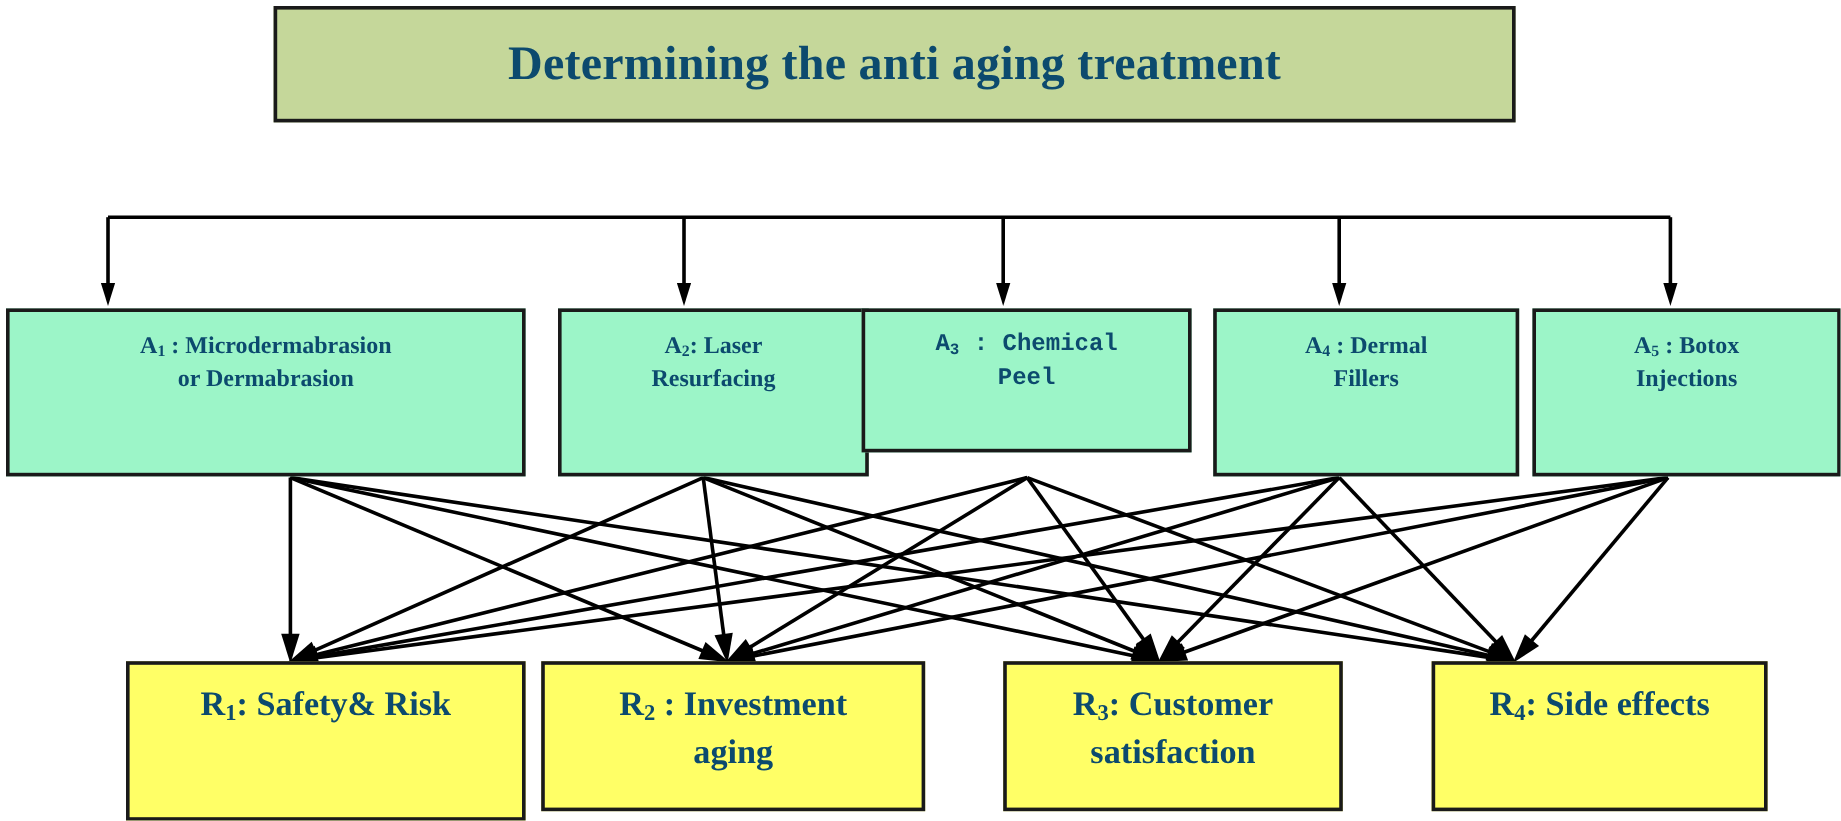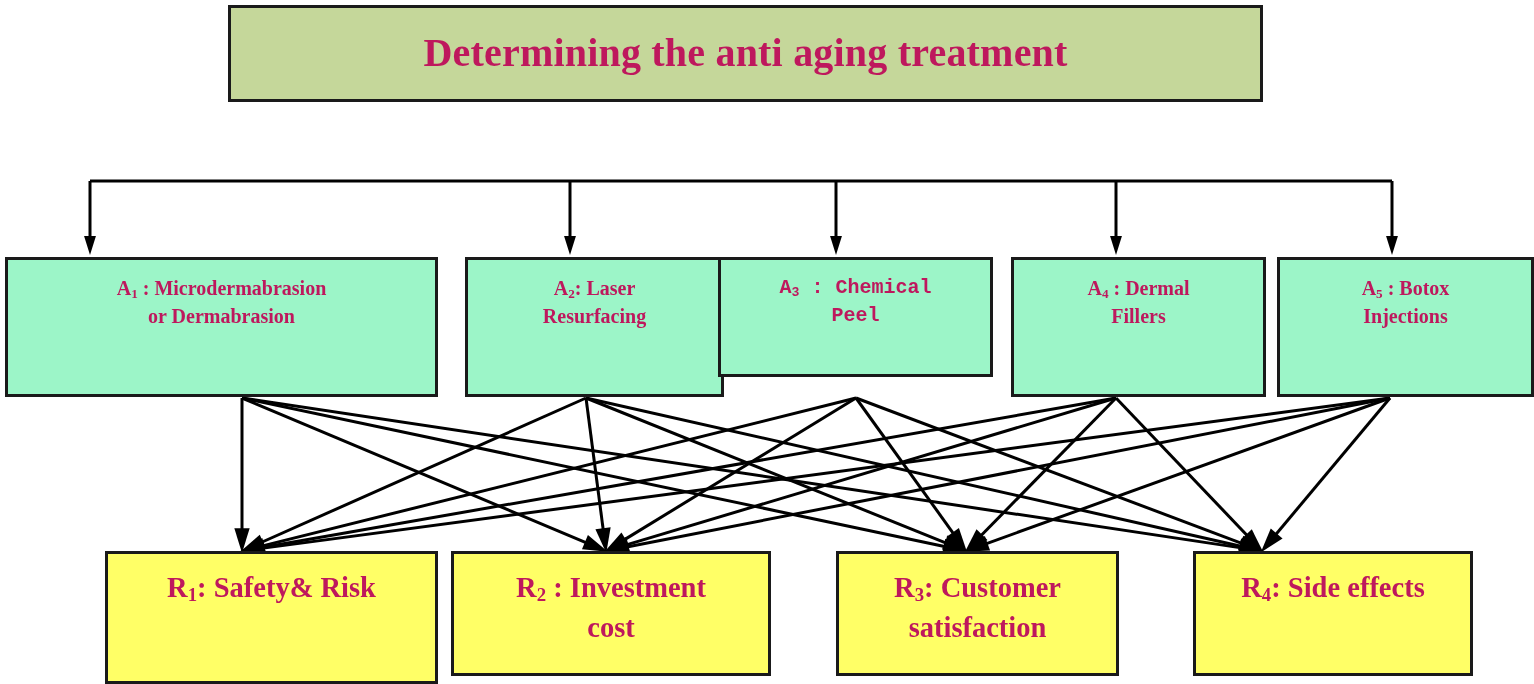--- a/index.html
+++ b/index.html
@@ -25,21 +25,21 @@
   }
   .node {
     position: absolute;
     box-sizing: border-box;
     border: 3px solid #1a1a1a;
     display: flex;
     align-items: center;
     justify-content: center;
     text-align: center;
     font-weight: bold;
-    color: #be185d;
+    color: #0c4a6e;
     line-height: 1.42;
     padding: 4px 8px;
     z-index: 3;
   }
   .goal-node {
     font-size: 40px;
     letter-spacing: 0.2px;
   }
   .alt-node {
     font-size: 20px;
@@ -139,21 +139,21 @@
       <div class="node alt-node" style="left: 1277px; top: 257px; width: 257px; height: 140px; background: rgb(156, 245, 200); border-color: rgb(26, 26, 26);">
         <span class="node-label"><span>A<sub>5</sub> : Botox</span><br><span>Injections</span></span>
       </div>
     </div>
 
   <div id="crit-container">
       <div class="node crit-node" style="left: 105px; top: 551px; width: 333px; height: 133px; background: rgb(255, 255, 102); border-color: rgb(26, 26, 26);">
         <span class="node-label"><span>R<sub>1</sub>: Safety&amp; Risk</span></span>
       </div>
       <div class="node crit-node" style="left: 451px; top: 551px; width: 320px; height: 125px; background: rgb(255, 255, 102); border-color: rgb(26, 26, 26);">
-        <span class="node-label"><span>R<sub>2</sub> : Investment</span><br><span>cost</span></span>
+        <span class="node-label"><span>R<sub>2</sub> : Investment</span><br><span>aging</span></span>
       </div>
       <div class="node crit-node" style="left: 836px; top: 551px; width: 283px; height: 125px; background: rgb(255, 255, 102); border-color: rgb(26, 26, 26); justify-content: center;">
         <span class="node-label"><span>R<sub>3</sub>: Customer</span><br><span>satisfaction</span></span>
       </div>
       <div class="node crit-node" style="left: 1151px; top: 551px; width: 280px; height: 125px; background: rgb(255, 255, 102); border-color: rgb(26, 26, 26); margin-left: 42px;">
         <span class="node-label"><span>R<sub>4</sub>: Side effects</span></span>
       </div>
     </div>
 
 </div>

